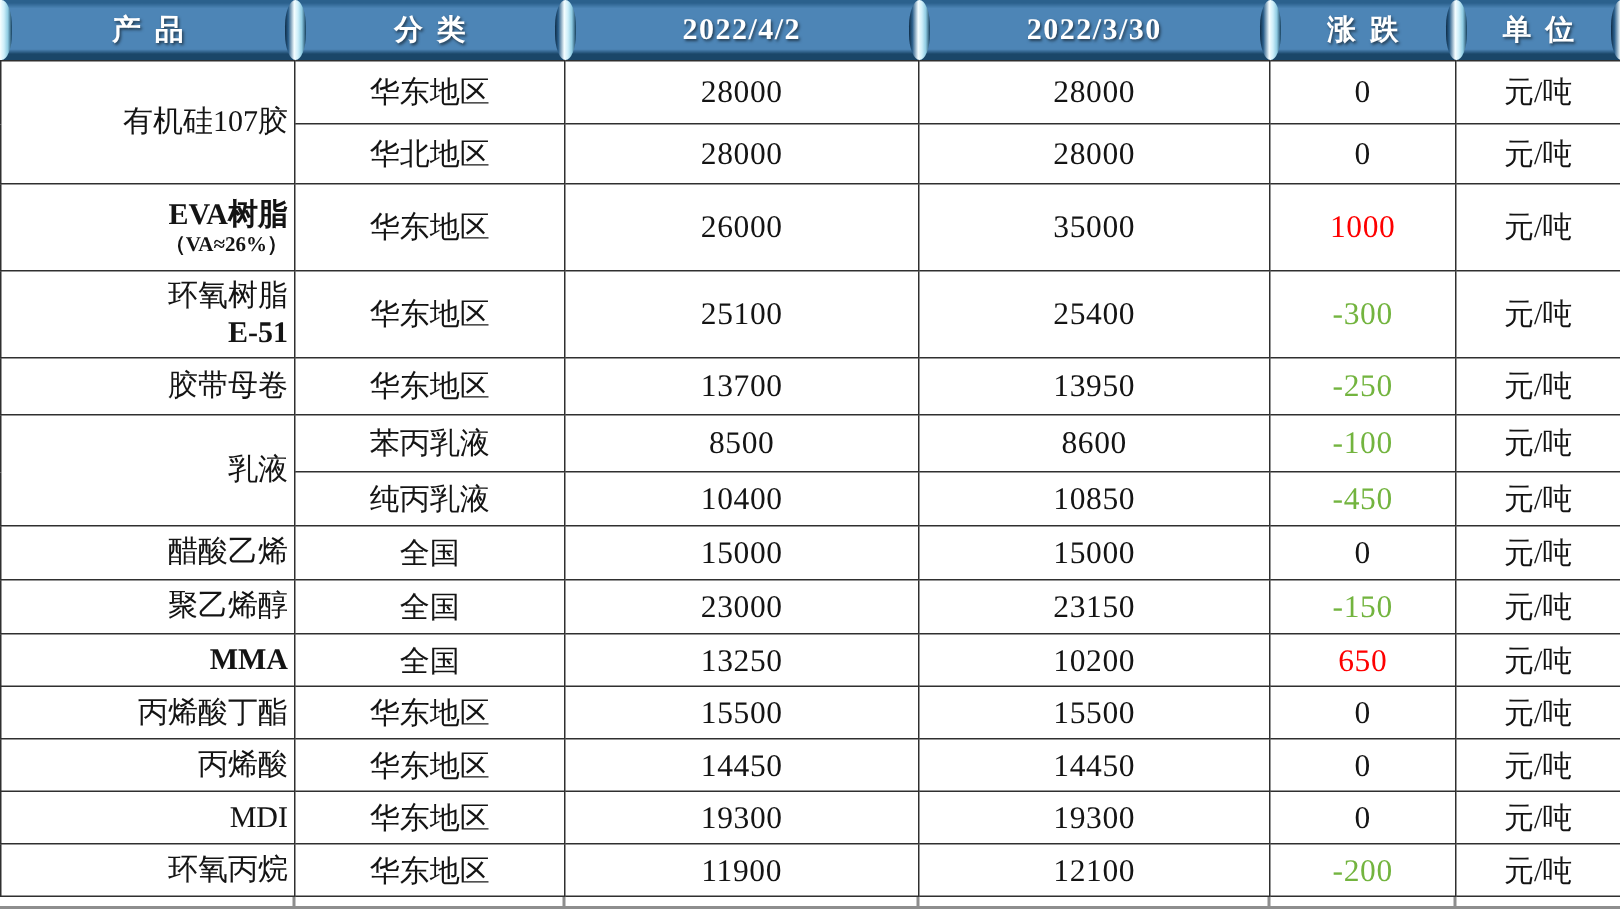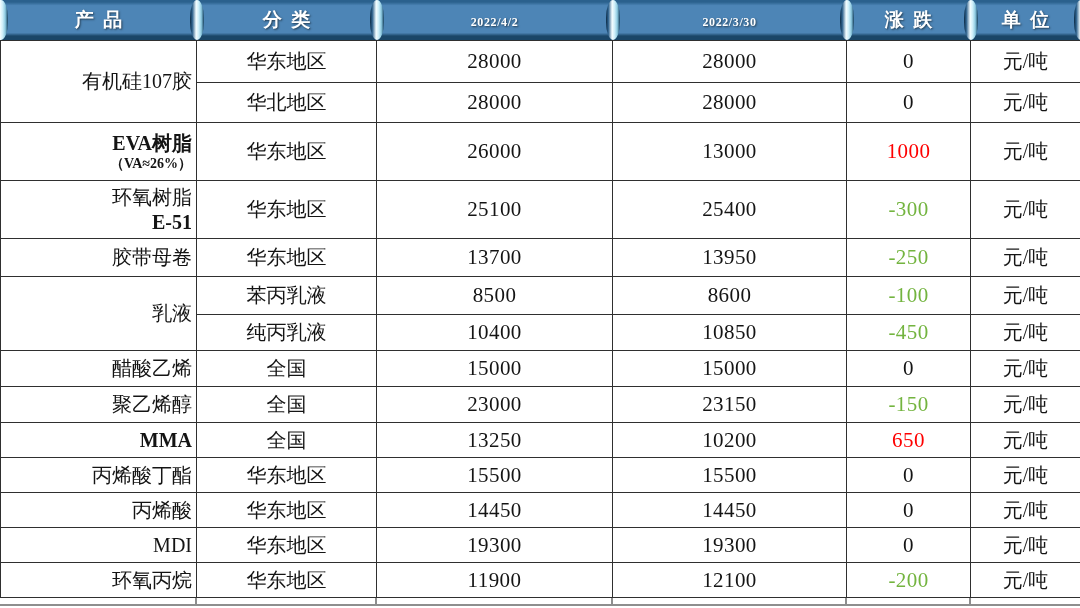--- a/index.html
+++ b/index.html
@@ -25,21 +25,21 @@
       var(--header-bg) 14%, var(--header-bg) 82%,
       var(--header-bg-dark) 90%, var(--header-bg-dark) 100%);
     color:var(--header-text);
     font-weight:bold;
     font-size:19px;
     text-shadow:1px 1px 2px rgba(0,0,0,.55);
     vertical-align:middle;
     text-align:center;
   }
   thead th .label.cn{letter-spacing:.5em;text-indent:.5em;display:inline-block;}
-  thead th .label.date{letter-spacing:.05em;font-size:12px;}
+  thead th .label.date{letter-spacing:.05em;font-size:20px;}
   .lens{
     position:absolute;top:0;width:14px;height:40px;z-index:3;
     background:linear-gradient(90deg,
       #0e2c46 0%, #2a5e8a 16%, #f4fdff 44%, #cdeef9 62%, #8ecbe2 80%, #16405f 100%);
     border-radius:50% / 44%;
   }
   .lens.left{left:-7px;}
   .lens.right{right:-7px;}
   
   tbody td{
@@ -110,21 +110,21 @@
           <td class="change num flat">0</td>
           <td class="unit">元/吨</td>
         </tr>
         <tr style="height: 58px;">
           <td class="product" rowspan="1">
             <div class="line bold">EVA树脂</div>
             <div class="line small">（VA≈26%）</div>
           </td>
           <td class="category">华东地区</td>
           <td class="num">26000</td>
-          <td class="num">13000</td>
+          <td class="num">35000</td>
           <td class="change num up">1000</td>
           <td class="unit">元/吨</td>
         </tr>
         <tr style="height: 58px;">
           <td class="product" rowspan="1">
             <div class="line normal">环氧树脂</div>
             <div class="line bold">E-51</div>
           </td>
           <td class="category">华东地区</td>
           <td class="num">25100</td>

